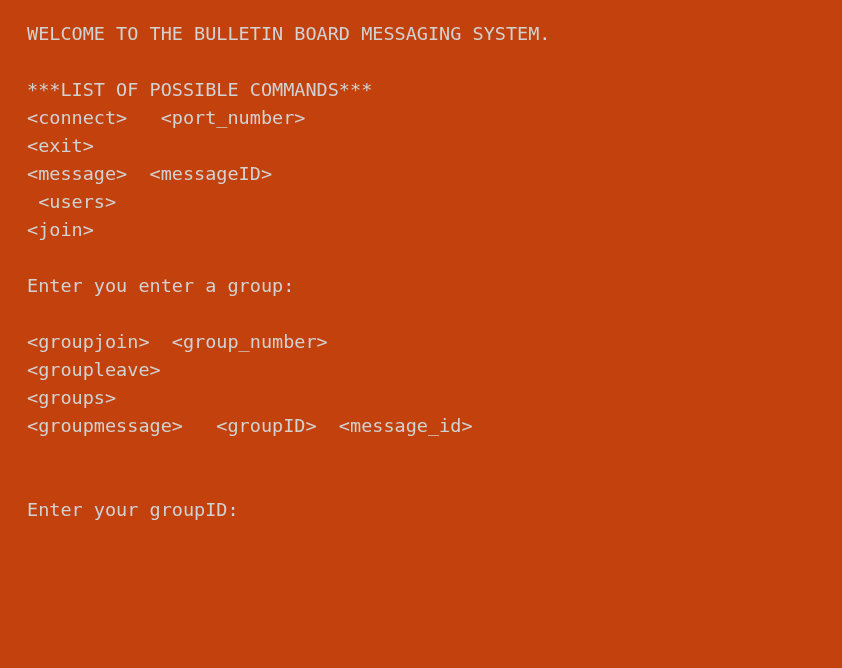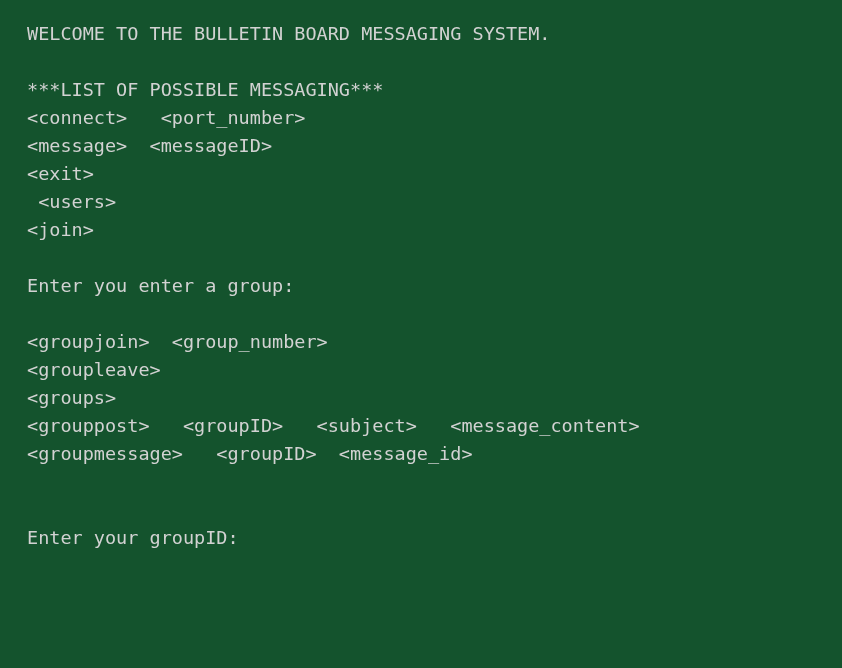--- a/index.html
+++ b/index.html
@@ -10,21 +10,21 @@
   }
   body {
     width: 842px;
     height: 668px;
     overflow: hidden;
   }
   #terminal {
     position: relative;
     width: 842px;
     height: 668px;
-    background: #14532d;
+    background: #c2410c;
     color: #d2d2d2;
     font-family: "DejaVu Sans Mono", "Liberation Mono", monospace;
     font-size: 18.5px;
     line-height: 28px;
     box-sizing: border-box;
     padding: 20px 0 0 27px;
     -webkit-font-smoothing: antialiased;
   }
   .term-line {
     white-space: pre;
@@ -37,36 +37,35 @@
     height: 28px;
   }
 </style>
 </head>
 <body>
 
 <div id="terminal">
 
   <div class="term-line">WELCOME TO THE BULLETIN BOARD MESSAGING SYSTEM.</div>
   <div class="term-line blank">&nbsp;</div>
-  <div class="term-line">***LIST OF POSSIBLE MESSAGING***</div>
+  <div class="term-line">***LIST OF POSSIBLE COMMANDS***</div>
 
   <div class="term-line">&lt;connect&gt;   &lt;port_number&gt;</div>
+  <div class="term-line">&lt;exit&gt;</div>
   <div class="term-line">&lt;message&gt;  &lt;messageID&gt;</div>
-  <div class="term-line">&lt;exit&gt;</div>
   <div class="term-line"> &lt;users&gt;</div>
   <div class="term-line">&lt;join&gt;</div>
 
   <div class="term-line blank">&nbsp;</div>
   <div class="term-line">Enter you enter a group:</div>
   <div class="term-line blank">&nbsp;</div>
 
   <div class="term-line">&lt;groupjoin&gt;  &lt;group_number&gt;</div>
   <div class="term-line">&lt;groupleave&gt;</div>
   <div class="term-line">&lt;groups&gt;</div>
-  <div class="term-line">&lt;grouppost&gt;   &lt;groupID&gt;   &lt;subject&gt;   &lt;message_content&gt;</div>
   <div class="term-line">&lt;groupmessage&gt;   &lt;groupID&gt;  &lt;message_id&gt;</div>
 
   <div class="term-line blank">&nbsp;</div>
   <div class="term-line blank">&nbsp;</div>
 
   <div class="term-line">Enter your groupID:</div>
 
 </div>
 
 </body></html>

